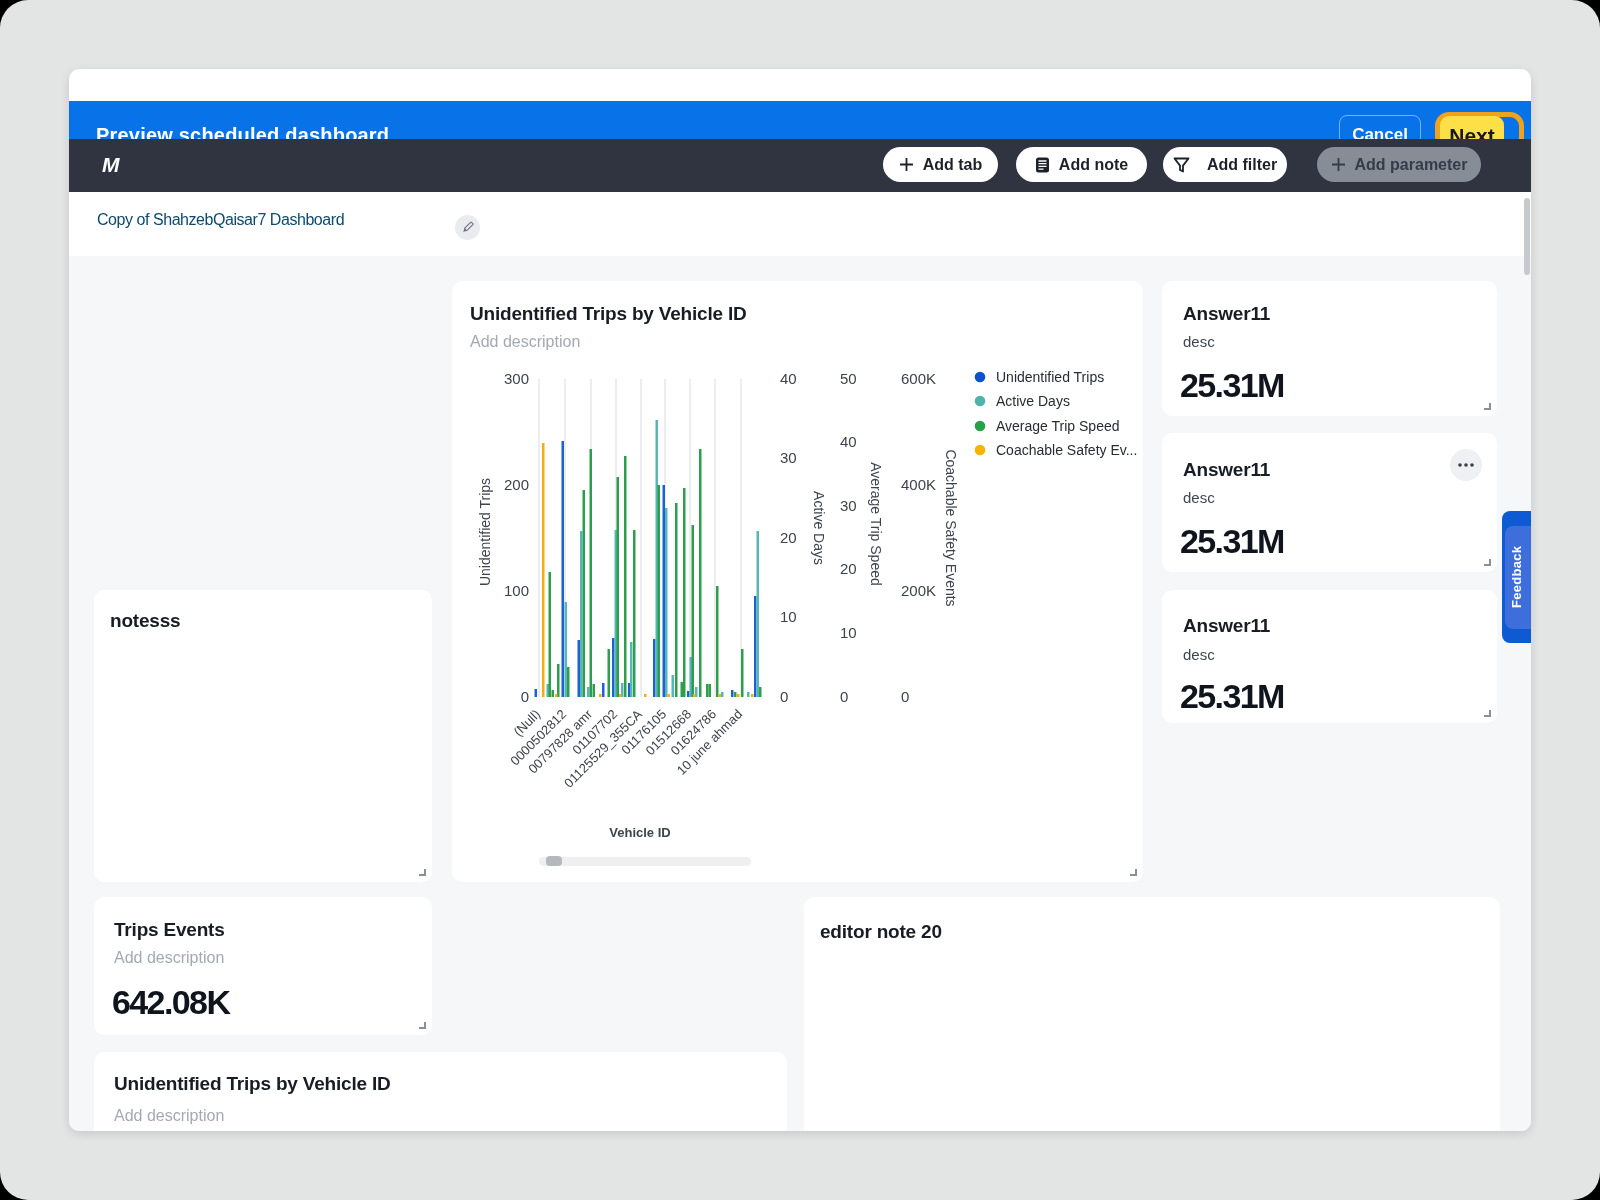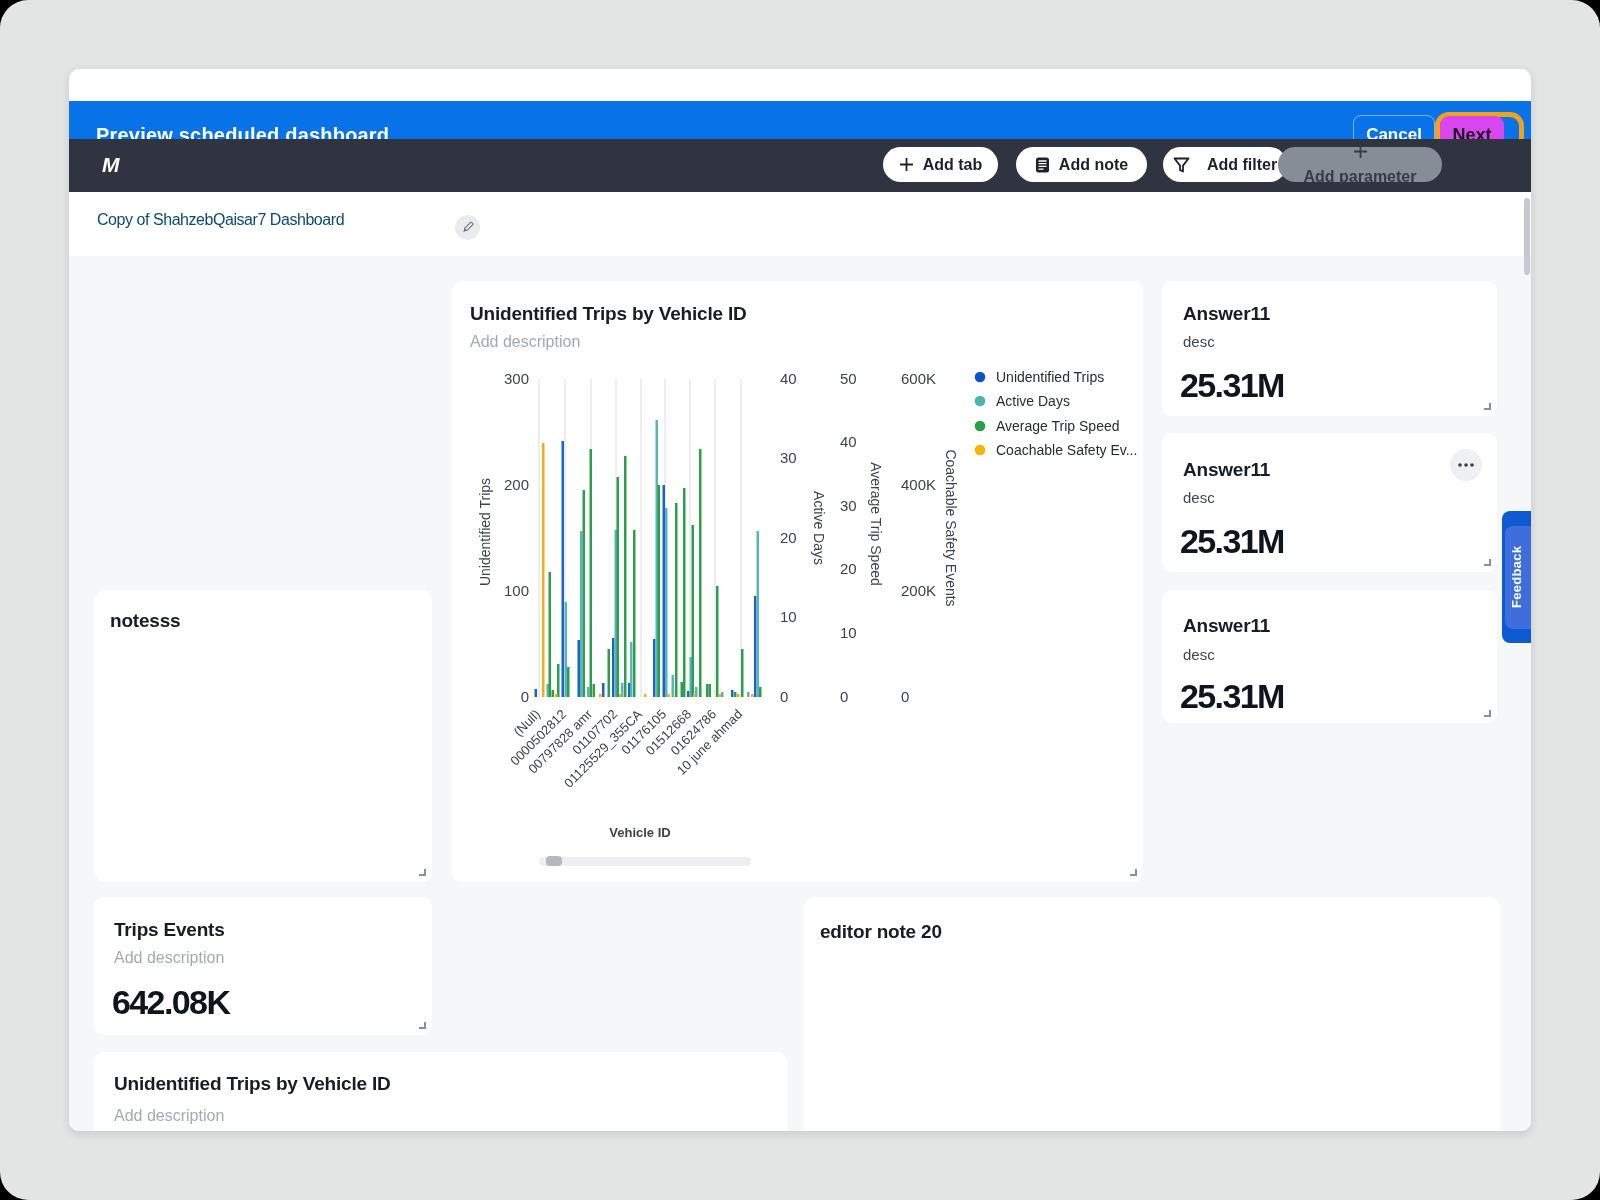--- a/index.html
+++ b/index.html
@@ -1,22 +1,22 @@
 <!DOCTYPE html>
 <html><head>
 <meta charset="utf-8">
 <style>
 * { margin:0; padding:0; box-sizing:border-box; }
 html,body { width:1600px; height:1200px; background:#000; font-family:"Liberation Sans", sans-serif; }
 .stage { position:absolute; left:0; top:0; width:1600px; height:1200px; background:#e3e4e4; border-radius:28px; }
 .window { position:absolute; left:69px; top:69px; width:1462px; height:1062px; background:#fff; border-radius:10px; overflow:hidden; box-shadow:0 3px 10px rgba(0,0,0,0.12); }
 .topbar { position:absolute; left:0; top:0; width:1462px; height:70px; background:#0873e8;margin-top:32px; }
 .topbar .title { position:absolute; left:27px; top:23px; font-size:20px; font-weight:bold; color:#fff; letter-spacing:0.2px; }
-.btn-cancel { position:absolute; right:96px; top:14px; width:82px; height:39px; border:1px solid rgba(255,255,255,0.45); border-radius:8px; color:#fff; font-size:17px; font-weight:bold; text-align:center; line-height:37px; }
-.btn-next { position:absolute; right:27px; top:15px; width:64px; height:39px; background:#d946ef; border-radius:9px; color:#16191f; font-size:18px; font-weight:bold; text-align:center; line-height:39px; }
+.btn-cancel { position:absolute; right:110px; top:14px; width:82px; height:39px; border:1px solid rgba(255,255,255,0.45); border-radius:8px; color:#fff; font-size:17px; font-weight:bold; text-align:center; line-height:37px; }
+.btn-next { position:absolute; right:27px; top:15px; width:64px; height:39px; background:#fde047; border-radius:9px; color:#16191f; font-size:21px; font-weight:bold; text-align:center; line-height:39px; }
 .focusring { position:absolute; right:7px; top:11px; width:89px; height:39px; border:5px solid #efa31d; border-radius:14px; }
 .navbar { position:absolute; left:0; top:70px; width:1462px; height:53px; background:#2f3440; }
 .logo { position:absolute; left:33px; top:14px; color:#fff; font-size:21px; font-weight:bold; font-style:italic; }
 .pill { position:absolute; top:8px; height:35px; background:#fff; border-radius:18px; font-size:16px; font-weight:bold; color:#1c212a; display:flex; align-items:center; justify-content:center; gap:9px; }
 .pill svg { flex:0 0 auto; }
 .pill.disabled { background:#878d97; color:#353c48; }
 .titlebar { position:absolute; left:0; top:123px; width:1462px; height:64px; background:#fff; }
 .titlebar .dtitle { position:absolute; left:28px; top:19px; font-size:16px; color:#0c4a6e; letter-spacing:-0.45px; }
 .editcirc { position:absolute; left:386px; top:146px; width:25px; height:25px; border-radius:50%; background:#e9ebee; }
 .content { position:absolute; left:0; top:187px; width:1462px; height:875px; background:#f6f7f9; overflow:hidden; }
@@ -55,21 +55,21 @@
             <path d="M3.5 4h8M3.5 6.7h8M3.5 9.4h8M3.5 12.1h5" stroke="#fff" stroke-width="1.3"></path>
           </svg>
       <span>Add note</span>
     </div>
     <div class="pill" style="left:1094px; width:124px;gap:17px;">
       <svg width="17" height="16" viewBox="0 0 17 16">
             <path d="M1.5 1.5h14L10 8.6v5.9l-3-1.6V8.6L1.5 1.5z" fill="none" stroke="#1c212a" stroke-width="1.8" stroke-linejoin="round"></path>
           </svg>
       <span>Add filter</span>
     </div>
-    <div class="pill disabled" style="left:1209px; width:164px;flex-direction:column;">
+    <div class="pill disabled" style="left:1248px; width:164px;">
       <svg width="15" height="15" viewBox="0 0 15 15">
             <path d="M7.5 1v13M1 7.5h13" stroke="#353c48" stroke-width="1.8"></path>
           </svg>
       <span>Add parameter</span>
     </div>
   </div>
   <div class="titlebar">
     <div class="dtitle">Copy of ShahzebQaisar7 Dashboard</div>
   </div>
   <div class="editcirc">

